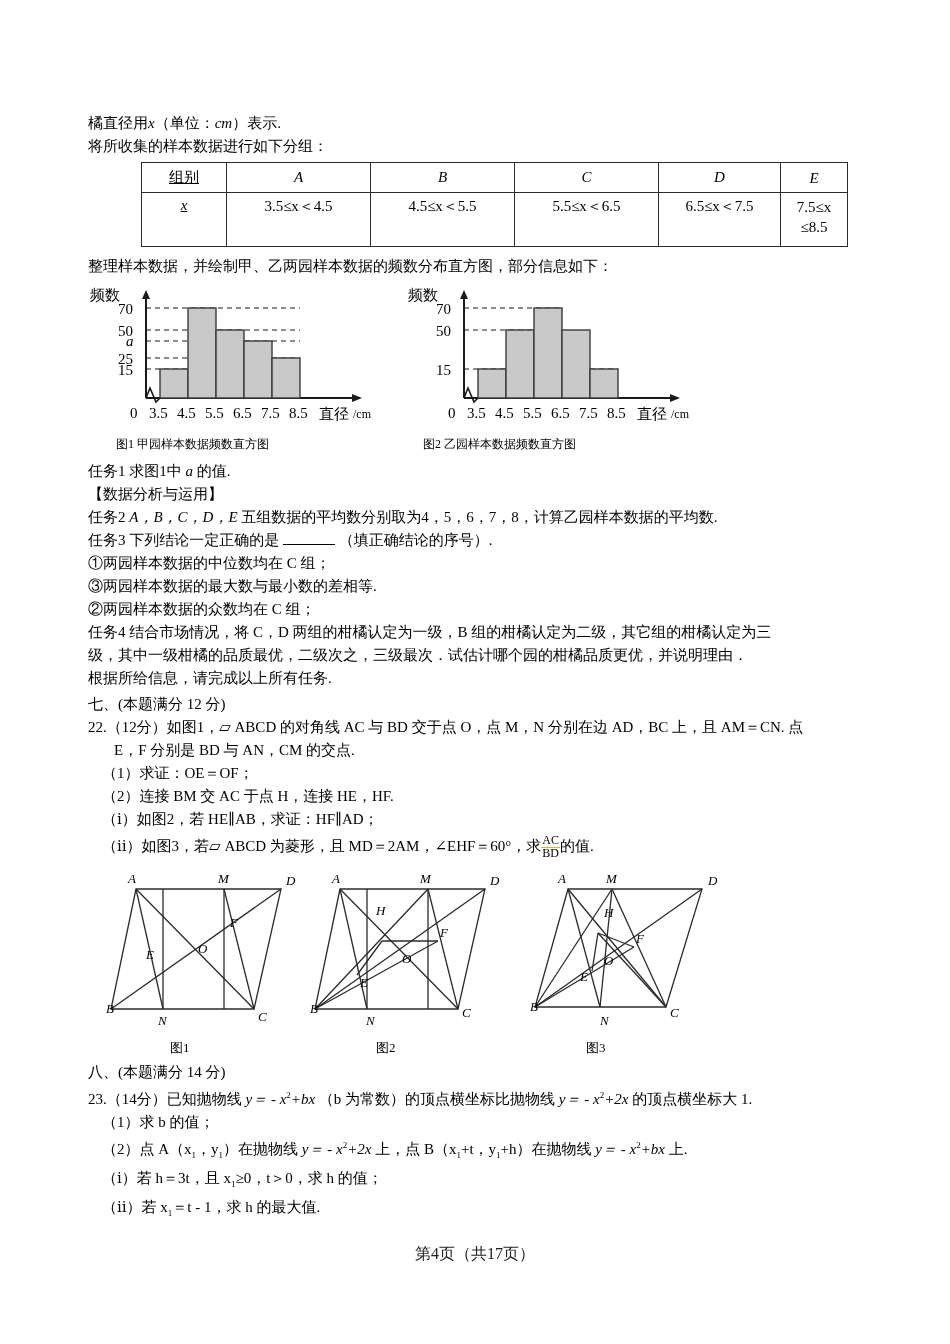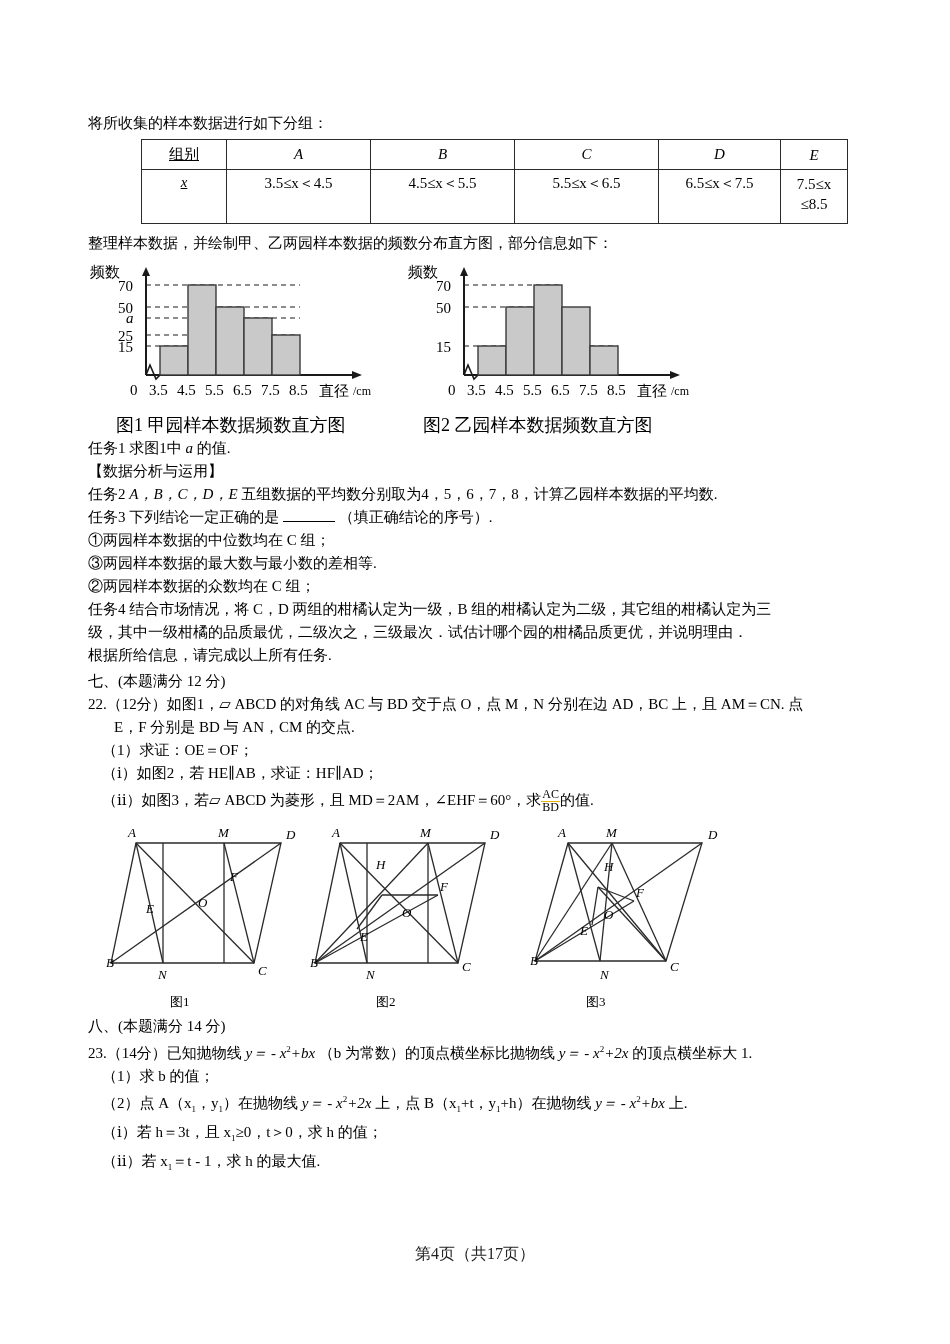--- a/index.html
+++ b/index.html
@@ -42,21 +42,21 @@
   .c3{width:135px;}
   .c4{width:113px;}
   .c5{width:58px;line-height:20px;white-space:normal;}
 
   
   .charts{position:relative;height:150px;margin-top:6px;}
   .chart{position:absolute;top:0;}
   .chart1{left:0px;}
   .chart2{left:318px;}
   .cap-row{position:relative;height:24px;margin-top:2px;}
-  .cap{position:absolute;font-size:18px;}
+  .cap{position:absolute;font-size:12px;}
   .cap1{left:28px;}
   .cap2{left:335px;}
 
   
   .figs{position:relative;height:172px;margin-top:6px;}
   .fig{position:absolute;top:0;}
   .fig1{left:18px;}
   .fig2{left:222px;}
   .fig3{left:442px;}
   .figcaps{position:relative;height:22px;}
@@ -78,20 +78,23 @@
   }
   svg{display:block;}
   text{font-family:"Liberation Serif","DejaVu Serif",serif;}
 </style>
 </head>
 <body>
 
 <div class="page">
   <div class="content">
 
+    <div class="ln">
+      <span>橘直径用</span><i class="m">x</i><span>（单位：</span><i class="m">cm</i><span>）表示.</span>
+    </div>
     <div class="ln">将所收集的样本数据进行如下分组：</div>
 
     <table class="grp">
       <tbody>
           <tr>
         <td class="c0">组别</td>
         <td class="c1"><i class="m">A</i></td>
         <td class="c2"><i class="m">B</i></td>
         <td class="c3"><i class="m">C</i></td>
         <td class="c4"><i class="m">D</i></td>
@@ -214,20 +217,21 @@
     <div class="ln">③两园样本数据的最大数与最小数的差相等.</div>
     <div class="ln">②两园样本数据的众数均在 C 组；</div>
     <div class="ln">任务4 结合市场情况，将 C，D 两组的柑橘认定为一级，B 组的柑橘认定为二级，其它组的柑橘认定为三</div>
     <div class="ln">级，其中一级柑橘的品质最优，二级次之，三级最次．试估计哪个园的柑橘品质更优，并说明理由．</div>
     <div class="ln">根据所给信息，请完成以上所有任务.</div>
 
     <div class="ln bold" style="margin-top:3px;">七、(本题满分 12 分)</div>
     <div class="ln">22.（12分）如图1，▱ ABCD 的对角线 AC 与 BD 交于点 O，点 M，N 分别在边 AD，BC 上，且 AM＝CN. 点</div>
     <div class="ln ind2">E，F 分别是 BD 与 AN，CM 的交点.</div>
     <div class="ln ind">（1）求证：OE＝OF；</div>
+    <div class="ln ind">（2）连接 BM 交 AC 于点 H，连接 HE，HF.</div>
     <div class="ln ind">（ⅰ）如图2，若 HE∥AB，求证：HF∥AD；</div>
     <div class="ln ind" style="line-height:30px;">
       <span>（ⅱ）如图3，若▱ ABCD 为菱形，且 MD＝2AM，∠EHF＝60°，求</span><span class="frac"><span class="num">AC</span><br><span class="den">BD</span></span><span>的值.</span>
     </div>
 
     <div class="figs">
 
       <div class="fig fig1">
         <svg width="205" height="170" viewBox="0 0 205 170">
           <g stroke="#2b2b2b" stroke-width="1.3" fill="none">

